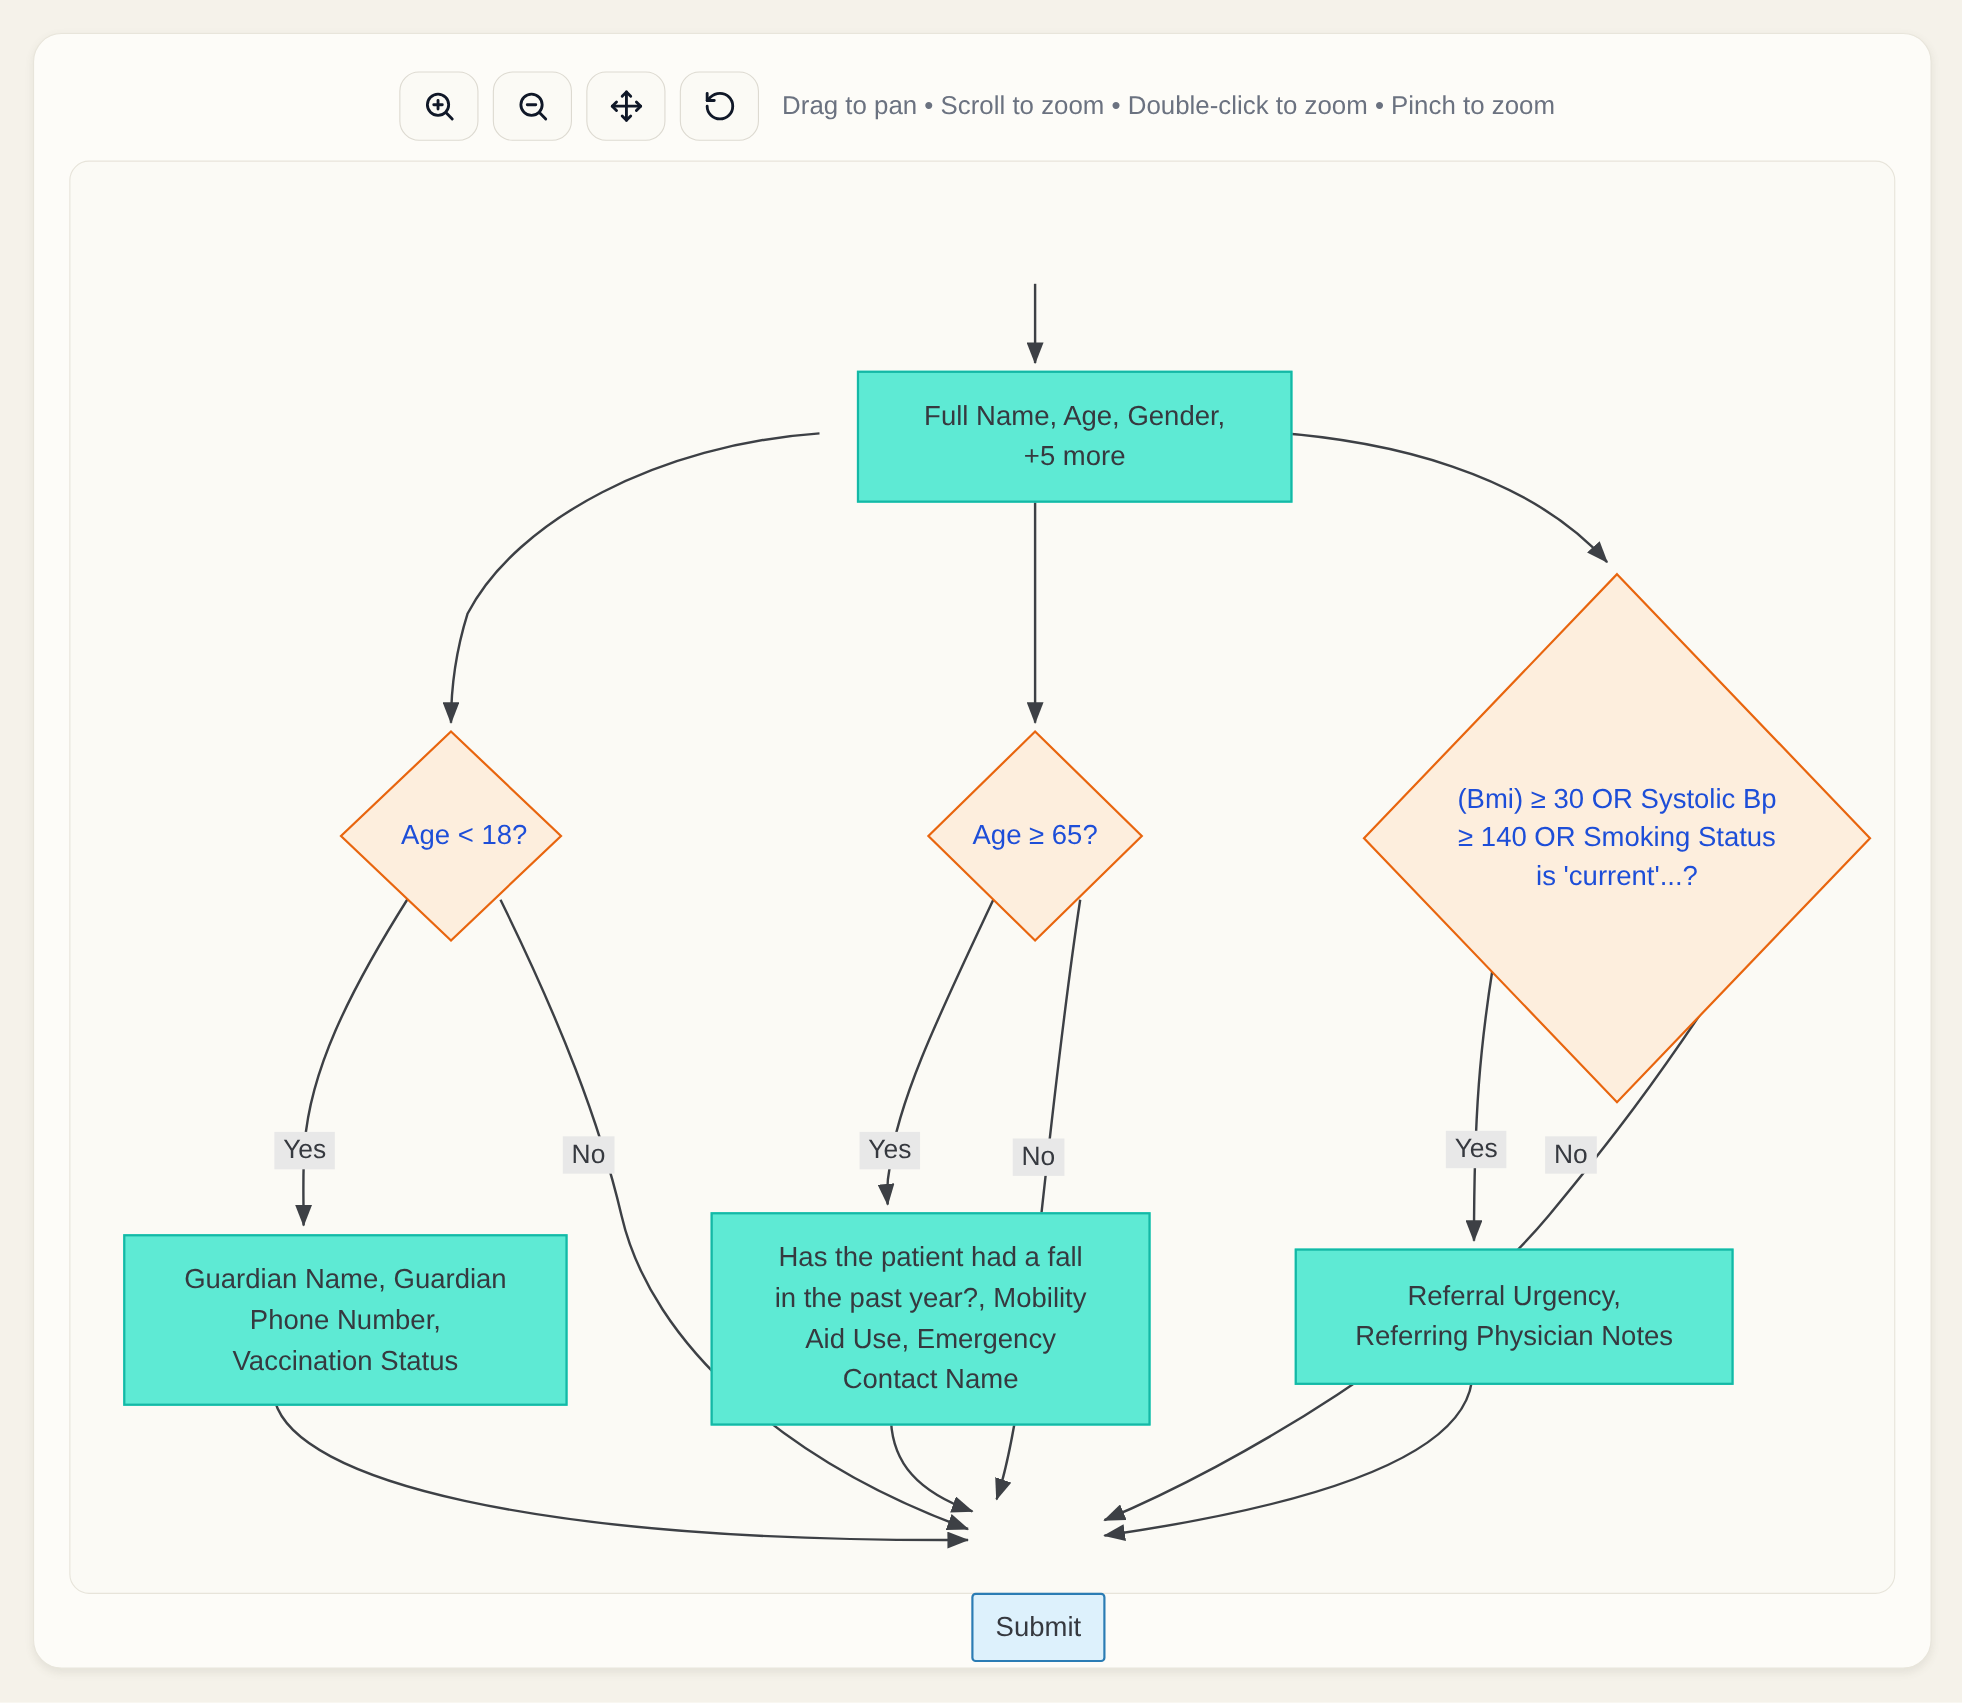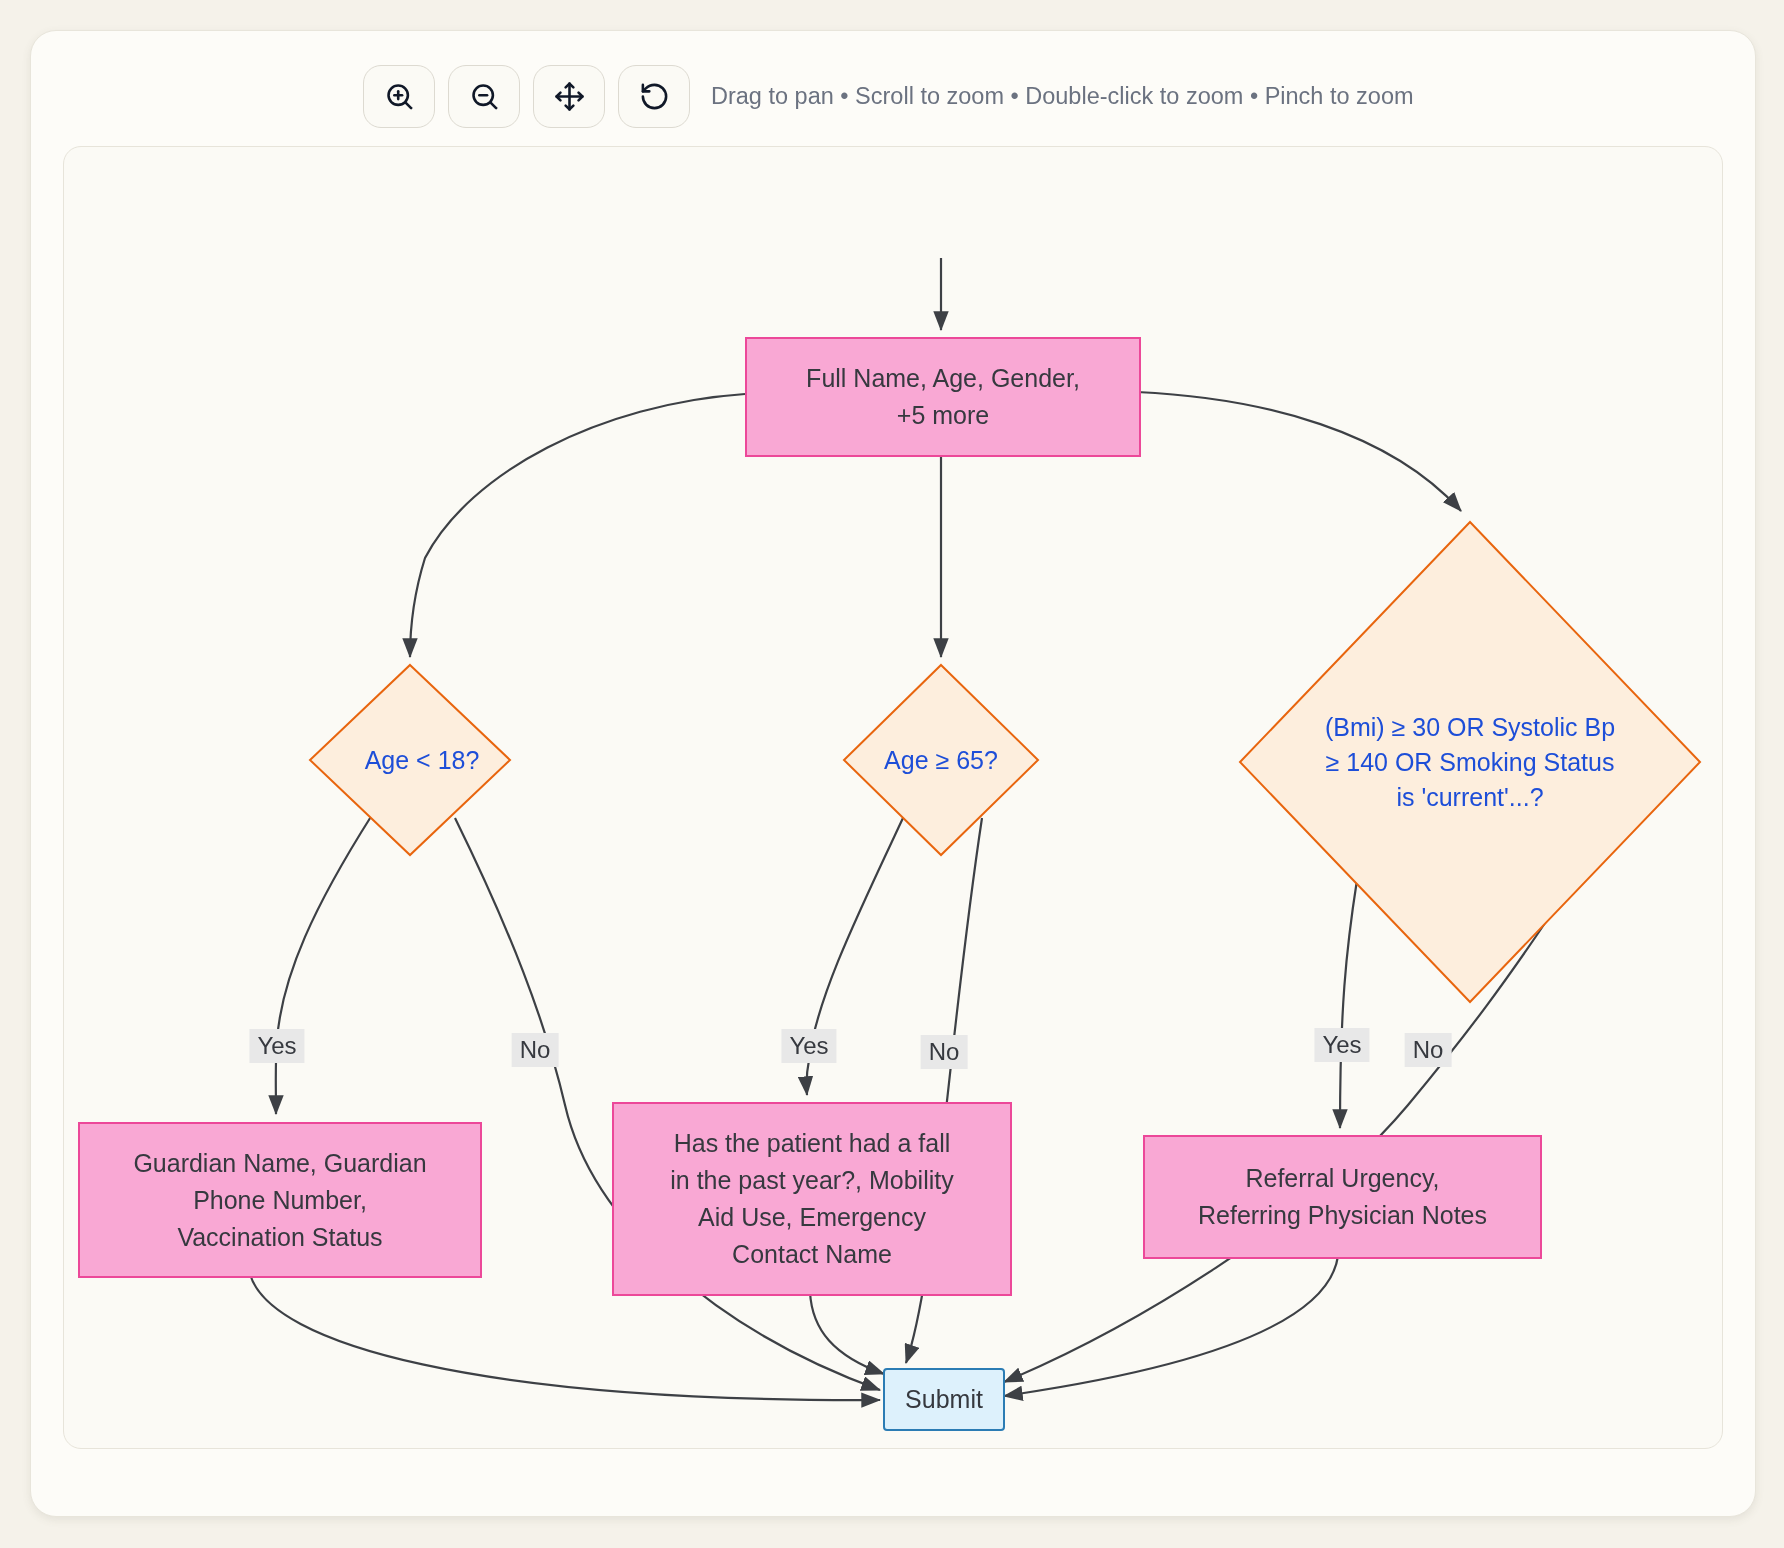--- a/index.html
+++ b/index.html
@@ -21,21 +21,21 @@
   
   .diagram{position:absolute;left:63px;top:146px;width:1658px;height:1301px;
            background:#fbfaf5;border:1.5px solid #e7e4da;border-radius:18px;}
   svg.edges{position:absolute;left:0;top:0;width:1784px;height:1548px;pointer-events:none;}
   svg.edges path.edge{stroke:#3d4045;stroke-width:2.2;fill:none;}
   svg.edges polygon.decision{fill:#fdeedd;stroke:#e8650e;stroke-width:2;}
   
   .node{position:absolute;display:flex;align-items:center;justify-content:center;
         text-align:center;white-space:pre-line;color:#36393f;font-size:25px;line-height:37px;}
   .node.stadium{background:#ddf1fc;border:2.4px solid #2b7cb4;}
-  .node.process{background:#f9a8d4;border:2px solid #ec4899;}
+  .node.process{background:#5eead4;border:2px solid #14b8a6;margin-left:34px;}
   .dtext{position:absolute;transform:translate(-50%,-50%);text-align:center;
          white-space:pre-line;color:#1d4ed8;font-size:25px;line-height:35px;}
   .elabel{position:absolute;transform:translate(-50%,-50%);background:#e8e8e8;
           color:#36393f;font-size:24px;line-height:26px;padding:4px 8px;text-align:right;}
 </style>
 </head>
 <body>
 
 <div class="page">
   <div class="card"></div>
@@ -110,21 +110,21 @@
   <div class="node process" style="left:78px;top:1122px;width:400px;height:152px">Guardian Name, Guardian
 Phone Number,
 Vaccination Status</div>
   <div class="node process" style="left:612px;top:1102px;width:396px;height:190px">Has the patient had a fall
 in the past year?, Mobility
 Aid Use, Emergency
 Contact Name</div>
   <div class="node process" style="left:1143px;top:1135px;width:395px;height:120px">Referral Urgency,
 Referring Physician Notes</div>
 
-  <div class="node stadium" style="left:883px;top:1368px;width:118px;height:59px;border-radius:4px">Submit</div>
+  <div class="node stadium" style="left:883px;top:1448px;width:118px;height:59px;border-radius:4px">Submit</div>
 
   <div class="elabel" style="left:277px;top:1046px">Yes</div>
   <div class="elabel" style="left:535px;top:1050px">No</div>
   <div class="elabel" style="left:809px;top:1046px">Yes</div>
   <div class="elabel" style="left:944px;top:1052px">No</div>
   <div class="elabel" style="left:1342px;top:1045px">Yes</div>
   <div class="elabel" style="left:1428px;top:1050px">No</div>
 </div>
 
 </body></html>

